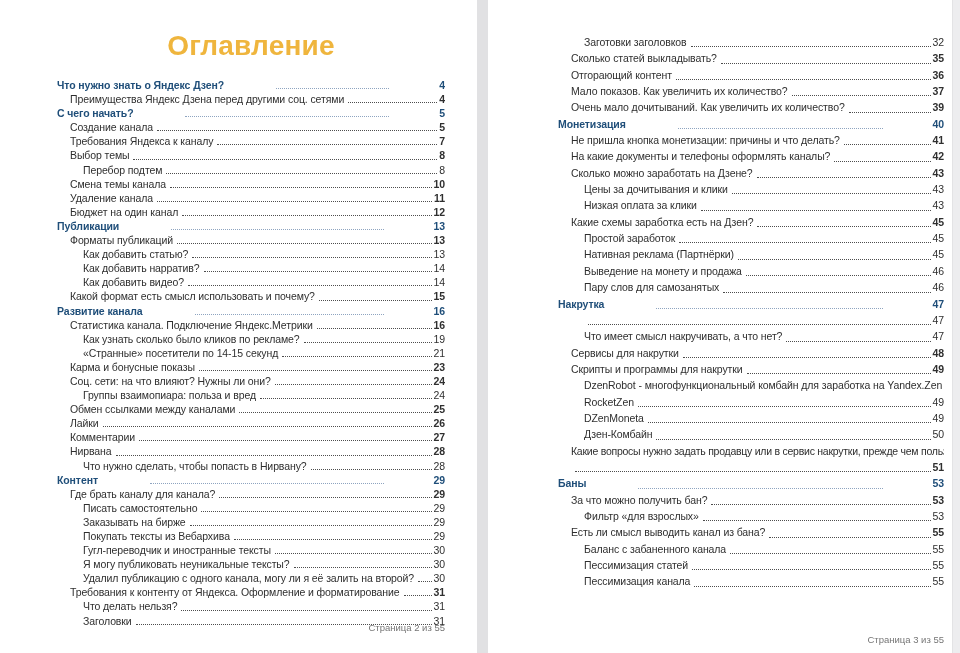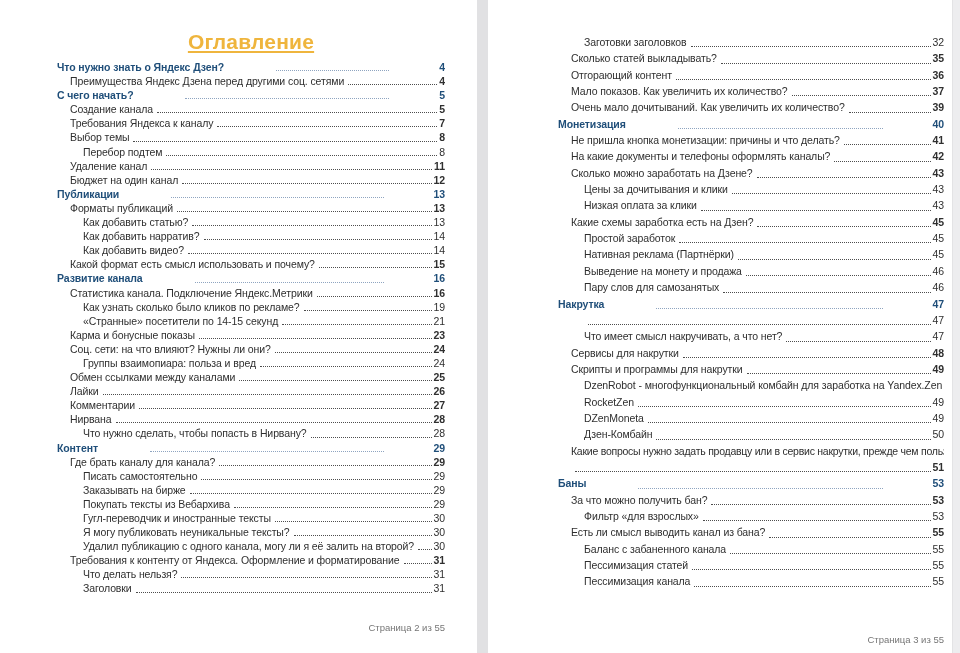--- a/index.html
+++ b/index.html
@@ -22,26 +22,25 @@
   .page-gap {
     position: absolute; left: 477px; width: 11px; top: 0; bottom: 0;
     background: var(--background, #e1e1e3);
   }
   .scrollbar {
     position: absolute; right: 0; top: 0; bottom: 0; width: 7px;
     background: #ededef; border-left: 1px solid #e3e3e5;
   }
 
   .toc-title {
-    margin: 0 0 6px 0;
+    margin: 0 0 16px 0;
     text-align: center;
-    font-size: 21px; font-weight: bold;
+    font-size: 28px; font-weight: bold;
     color: var(--title, #EFB53D);
     letter-spacing: 0.2px;
-    text-decoration: underline;
   }
 
   .row {
     display: flex; align-items: baseline;
     white-space: nowrap; overflow: hidden;
     color: var(--entry, #2f2f2f);
     letter-spacing: -0.1px;
   }
   .page-left  .row { line-height: 14.1px;  font-size: 10.5px; }
   .page-right .row { line-height: 16.35px; font-size: 10.5px; }
@@ -110,21 +109,26 @@
           <span class="lbl">Выбор темы</span>
           <span class="dots"></span>
           <span class="num">8</span>
         </div>
         <div class="row l3">
           <span class="lbl">Перебор подтем</span>
           <span class="dots"></span>
           <span class="num">8</span>
         </div>
         <div class="row l2">
-          <span class="lbl">Удаление канал</span>
+          <span class="lbl">Смена темы канала</span>
+          <span class="dots"></span>
+          <span class="num">10</span>
+        </div>
+        <div class="row l2">
+          <span class="lbl">Удаление канала</span>
           <span class="dots"></span>
           <span class="num">11</span>
         </div>
         <div class="row l2">
           <span class="lbl">Бюджет на один канал</span>
           <span class="dots"></span>
           <span class="num">12</span>
         </div>
         <div class="row l1">
           <span class="lbl">Публикации</span>

